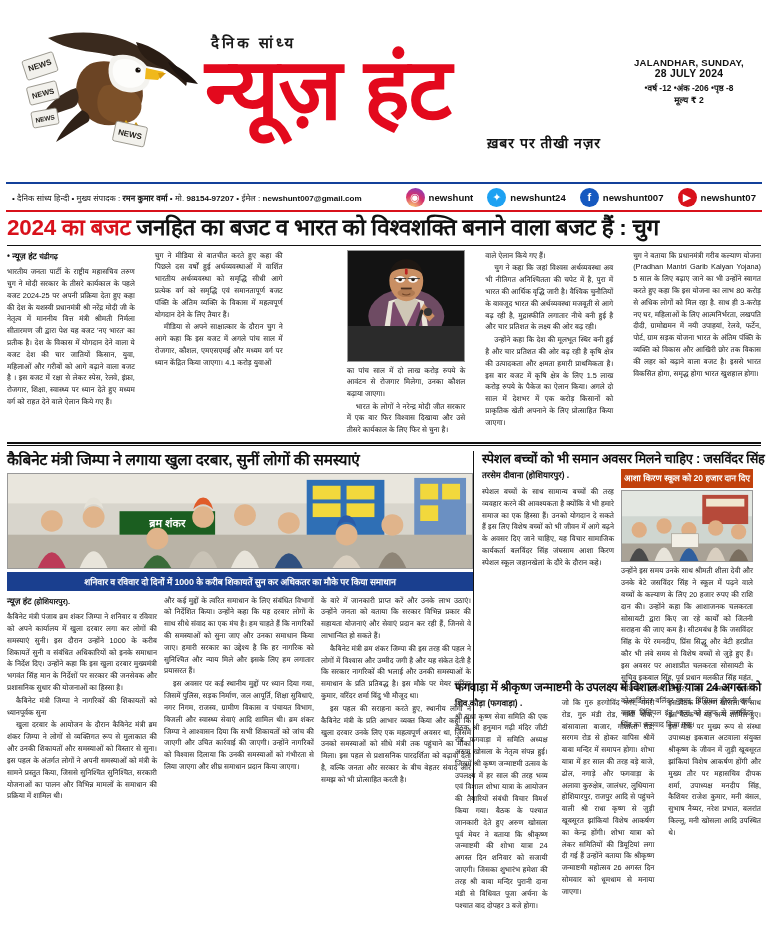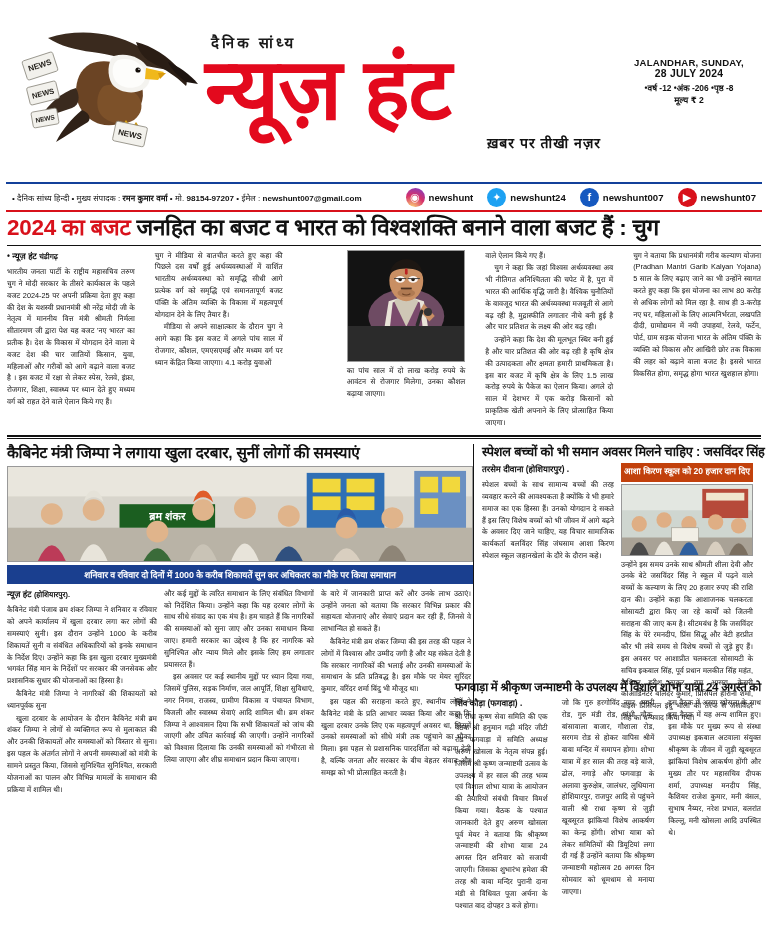--- a/index.html
+++ b/index.html
@@ -273,20 +273,21 @@
             <rect x="68" y="40" width="18" height="1.4" fill="#3a3a3a"></rect>
             <rect x="88" y="40" width="18" height="1.4" fill="#3a3a3a"></rect>
             <path d="M78 54 h16 v2.6 h-16 z" fill="#4a3020"></path>
             <path d="M80 63 q6 4 12 0" stroke="#6e4326" stroke-width="1.6" fill="none"></path>
             <path d="M112 78 L128 96 L120 104 L106 88 Z" fill="#c98f63"></path>
             <rect x="104" y="86" width="5" height="26" rx="2.5" fill="#2b2b2b" transform="rotate(18 106 96)"></rect>
             <circle cx="118" cy="90" r="6" fill="#343434"></circle>
           </svg>
         </div>
         <p class="p-caption noind">का पांच साल में दो लाख करोड़ रुपये के आवंटन से रोजगार मिलेगा, उनका कौशल बढ़ाया जाएगा।</p>
+        <p class="p-caption">भारत के लोगों ने नरेन्द्र मोदी जीत सरकार में एक बार फिर विश्वास दिखाया और उसे तीसरे कार्यकाल के लिए फिर से चुना है।</p>
       </div>
 
       <div class="col lead-c4">
         <p class="noind">वाले ऐलान किये गए हैं।</p>
         <p>चुग ने कहा कि जहां विश्वस अर्थव्यवस्था अब भी नीतिगत अनिश्चितता की चपेट में है, पुरा में भारत की आर्थिक वृद्धि जारी है। वैश्विक चुनौतियों के बावजूद भारत की अर्थव्यवस्था मजबूती से आगे बढ़ रही है, मुद्रास्फीति लगातार नीचे बनी हुई है और चार प्रतिशत के लक्ष्य की ओर बढ़ रही।</p>
         <p>उन्होंने कहा कि देश की मूलभूत स्थिर बनी हुई है और चार प्रतिशत की ओर बढ़ रही है कृषि क्षेत्र की उत्पादकता और क्षमता हमारी प्राथमिकता है। इस बार बजट में कृषि क्षेत्र के लिए 1.5 लाख करोड़ रुपये के पैकेज का ऐलान किया। अगले दो साल में देशभर में एक करोड़ किसानों को प्राकृतिक खेती अपनाने के लिए प्रोत्साहित किया जाएगा।</p>
       </div>
 
       <div class="col lead-c5">
         <p class="noind">चुग ने बताया कि प्रधानमंत्री गरीब कल्याण योजना (Pradhan Mantri Garib Kalyan Yojana) 5 साल के लिए बढ़ाए जाने का भी उन्होंने स्वागत करते हुए कहा कि इस योजना का लाभ 80 करोड़ से अधिक लोगों को मिल रहा है. साथ ही 3-करोड़ नए घर, महिलाओं के लिए आत्मनिर्भरता, लखपति दीदी, ग्रामोद्यमन में नयी उपाहयां, रेलवे, फर्टेन, पोर्ट, ग्राम सड़क योजना भारत के अंतिम पंक्ति के व्यक्ति को विकास और आखिरी छोर तक विकास की लहर को बढ़ाने वाला बजट है। इससे भारत विकसित होगा, समृद्ध होगा भारत खुशहाल होगा।</p>

